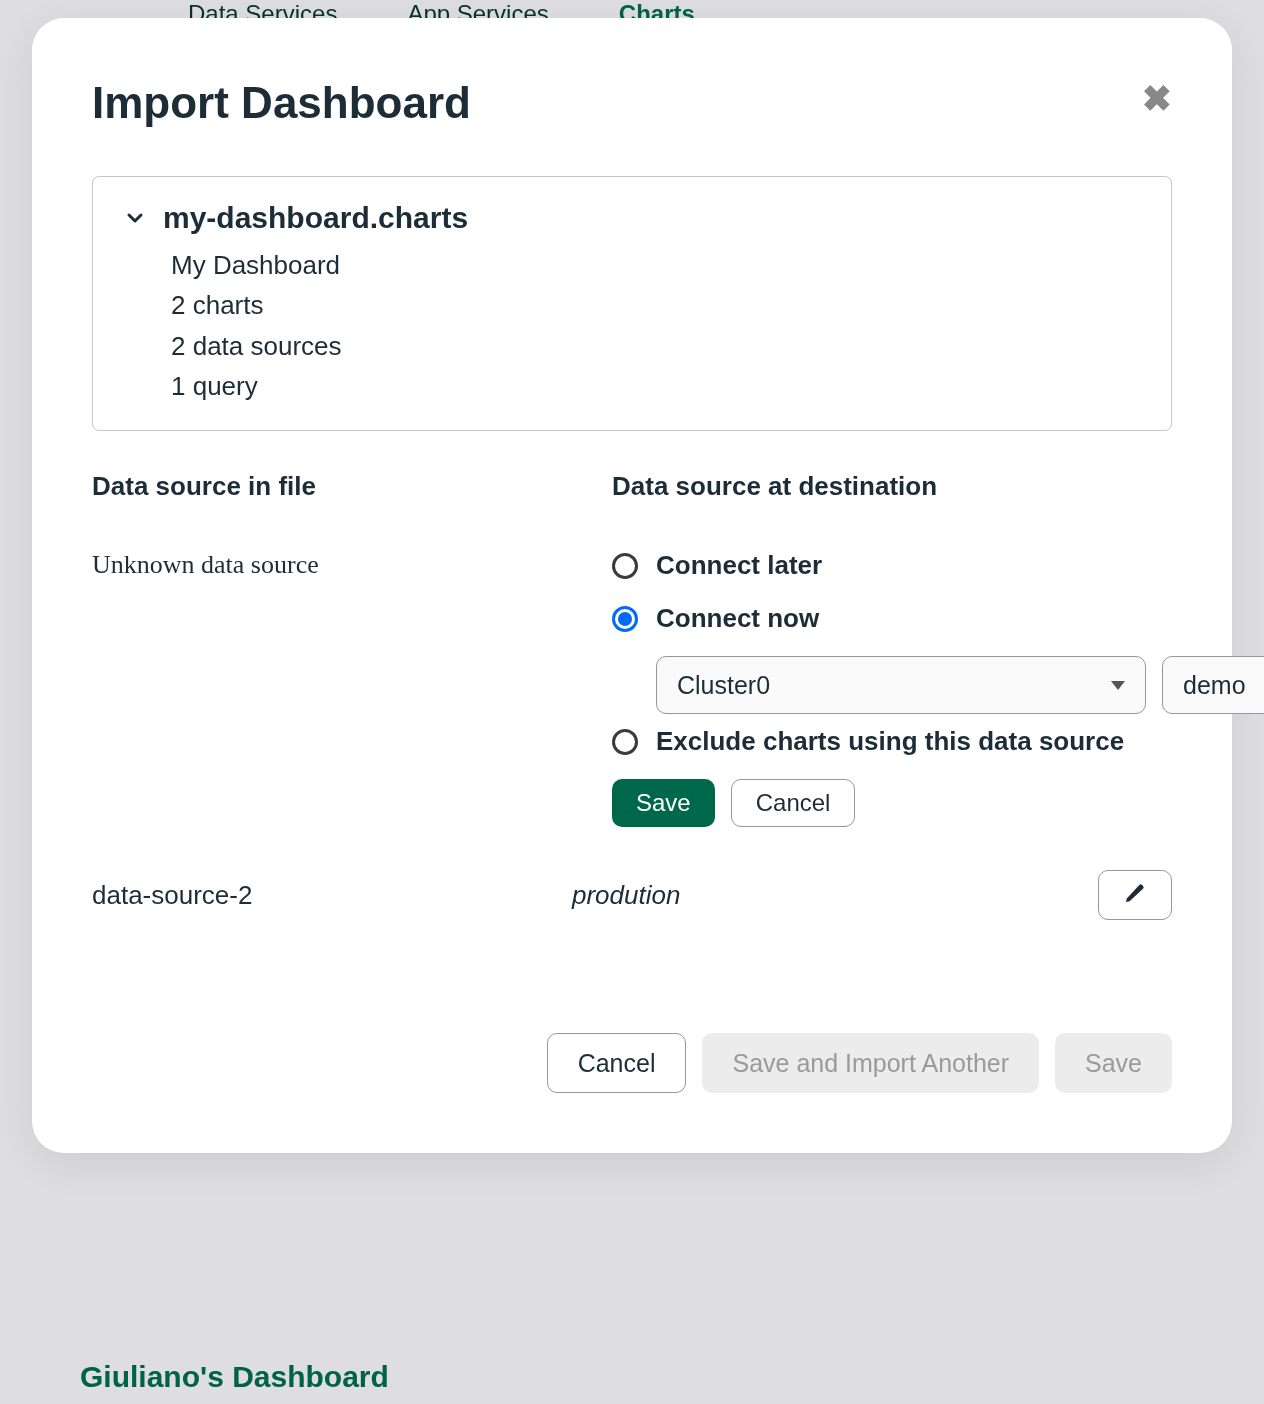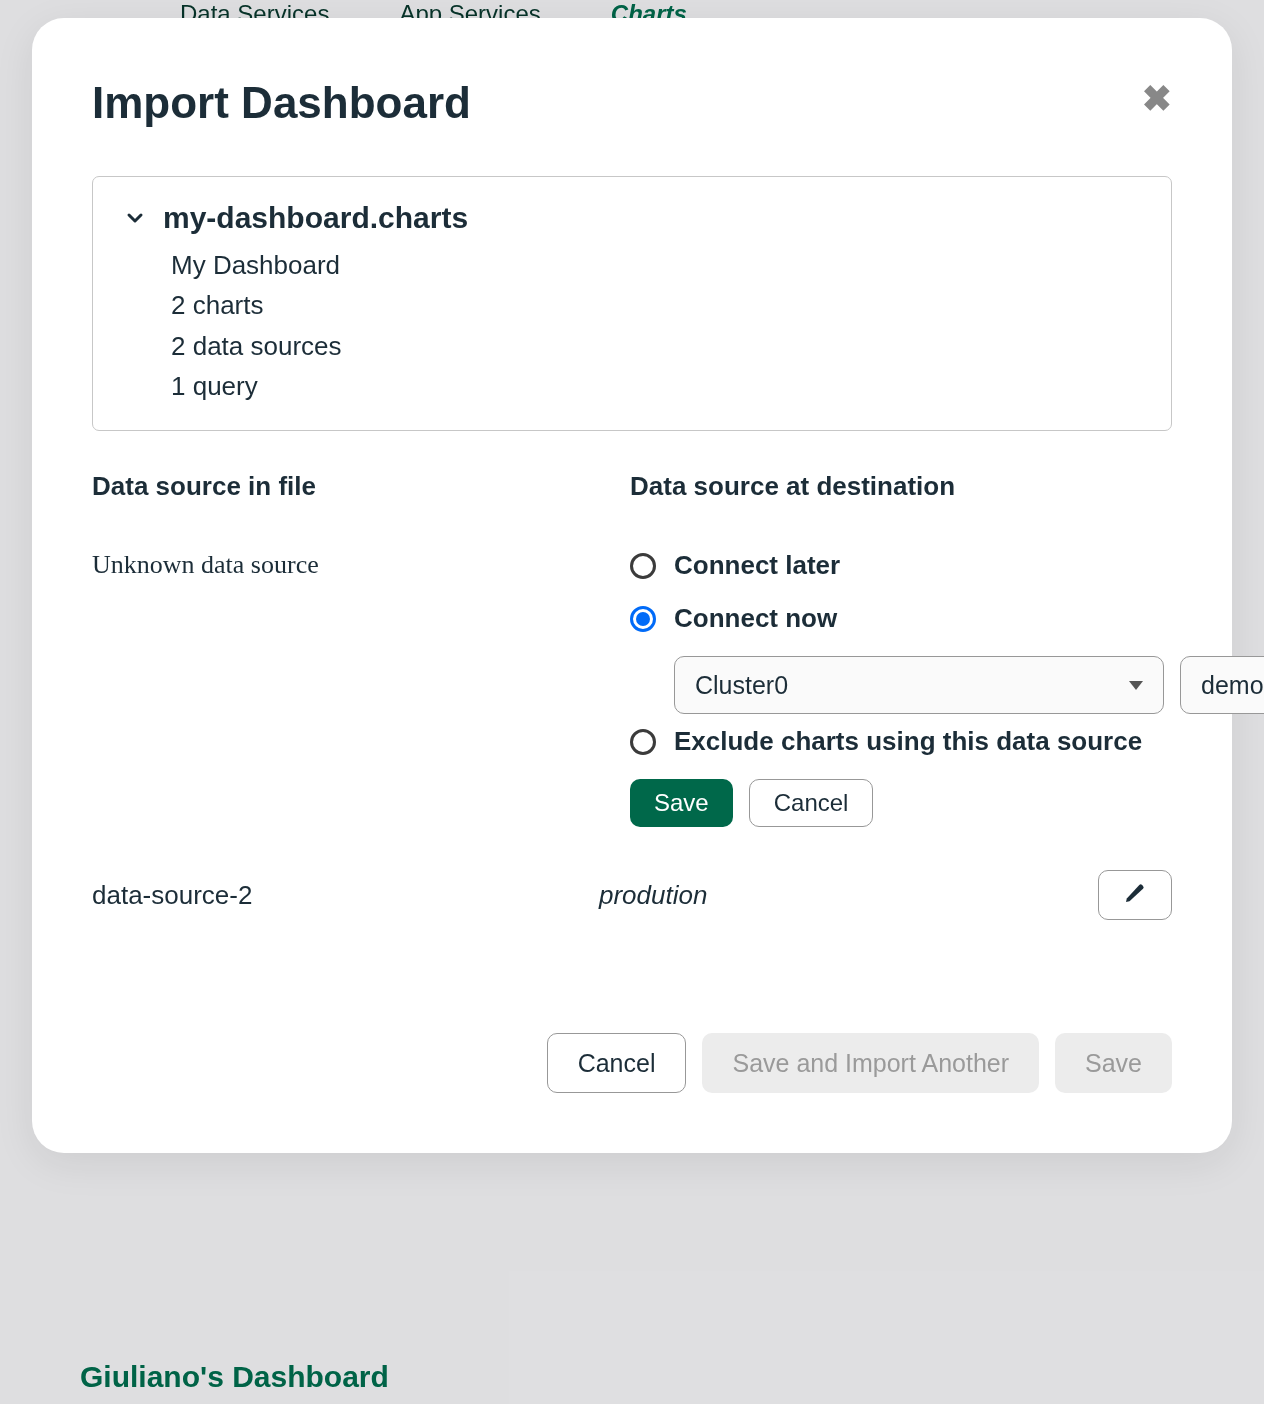--- a/index.html
+++ b/index.html
@@ -12,32 +12,32 @@
     overflow: hidden;
   }
   .backdrop {
     position: absolute;
     inset: 0;
     background: #e8e8ea;
   }
   .nav-bar {
     position: absolute;
     top: 0;
-    left: 0;
+    left: 8px;
     right: 0;
     height: 25px;
     display: flex;
     gap: 70px;
     padding-left: 180px;
     font-size: 24px;
     font-weight: 500;
     color: #0b4a3b;
   }
   .nav-item { color: #08362b; }
-  .nav-item.active { color: #00684A; font-weight: 700; border-bottom: 4px solid #7f1d1d; padding-bottom: 6px; font-style: italic;}
+  .nav-item.active { color: #00684A; font-weight: 700; border-bottom: 4px solid #7f1d1d; padding-bottom: 6px;}
   .bg-dashboard {
     position: absolute;
     left: 80px;
     bottom: 10px;
     color: #00684A;
     font-size: 30px;
     font-weight: 700;
   }
   .bg-overlay {
     position: absolute;
@@ -97,21 +97,21 @@
   .file-details {
     padding-left: 50px;
   }
   .file-details div {
     font-size: 26px;
     color: #1c2d38;
     line-height: 1.55;
   }
   .columns {
     display: flex;
-    gap: 58px;
+    gap: 40px;
   }
   .col-left { width: 480px; flex-shrink: 0; }
   .col-right { flex: 1; }
   .col-header {
     font-size: 26px;
     font-weight: 700;
     color: #1c2d38;
     margin-bottom: 48px;
   }
   .ds-left-label {
@@ -202,21 +202,20 @@
   }
   .btn-outline {
     background: #fff;
     color: #1c2d38;
     border: 1px solid #989898;
   }
   .ds2-row {
     display: flex;
     align-items: center;
     height: 56px;
-    gap: 27px;
   }
   .ds2-left {
     width: 480px;
     font-size: 26px;
     color: #1c2d38;
   }
   .ds2-mid {
     flex: 1;
     font-size: 26px;
     color: #1c2d38;

